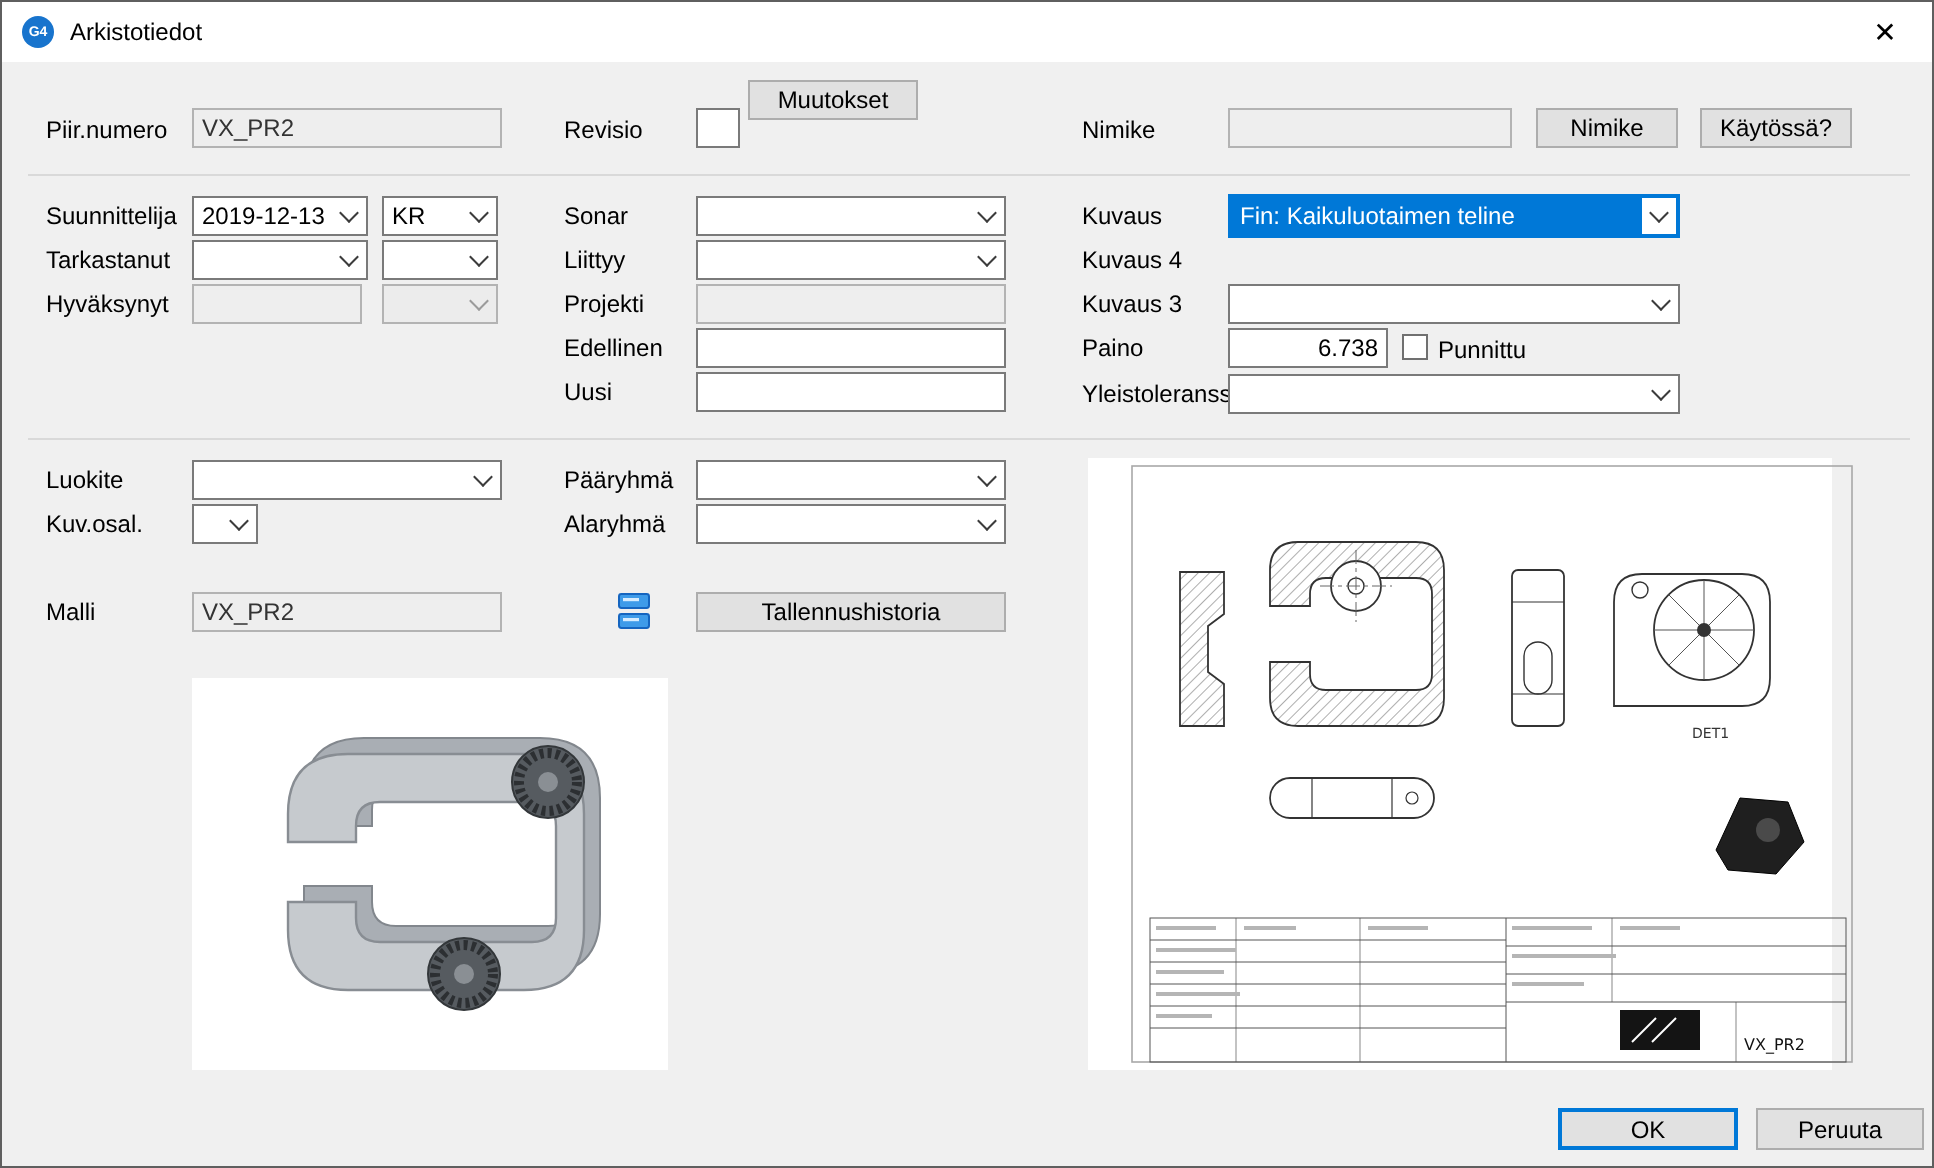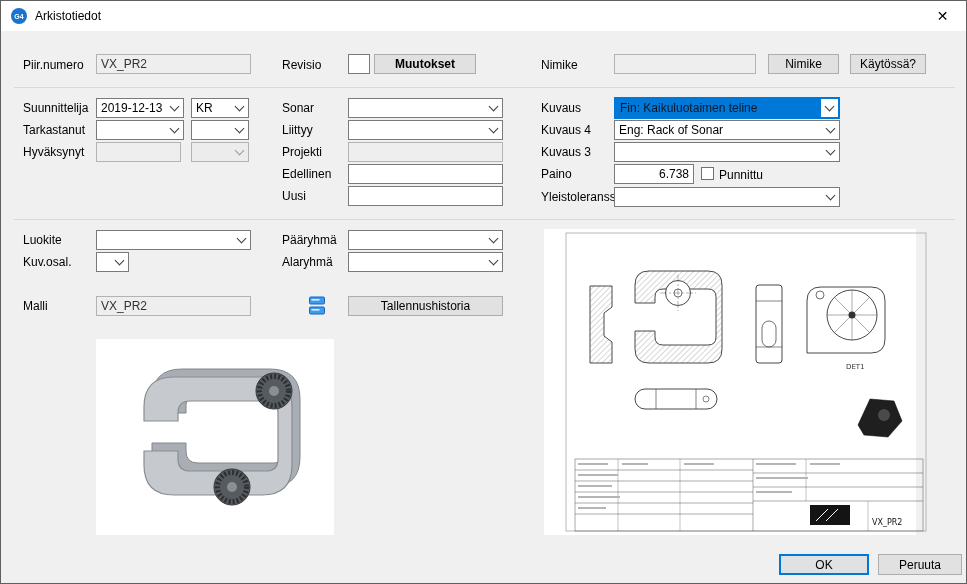--- a/index.html
+++ b/index.html
@@ -51,21 +51,21 @@
   .combo .val { flex: 1; display: flex; align-items: center; padding: 0 4px; white-space: nowrap; overflow: hidden; }
   .combo .arrow { width: 17px; display: flex; align-items: center; justify-content: center; }
   .combo .arrow::after {
     content: ""; width: 6px; height: 6px;
     border-right: 1.3px solid #3c3c3c; border-bottom: 1.3px solid #3c3c3c;
     transform: rotate(45deg); margin-top: -3px;
   }
   .combo.disabled { background: #ececec; border-color: #b3b3b3; }
   .combo.disabled .arrow::after { border-color: #9b9b9b; }
   .combo.focused { border: 2px solid #0078d7; height: 22px; }
-  .combo.focused .val { background: #0078d7; color: #0f172a; }
+  .combo.focused .val { background: #0078d7; color: #ffffff; }
 
   .btn {
     position: absolute; height: 20px;
     background: #e1e1e1; border: 1px solid #adadad;
     display: flex; align-items: center; justify-content: center;
     font-size: 12px; cursor: default;
   }
   .btn.default { border: 2px solid #0078d7; }
   .btn.footer { height: 21px; }
 
@@ -86,21 +86,21 @@
     <div class="app-icon">G4</div>
     <span class="win-title">Arkistotiedot</span>
     <div class="close-btn">✕</div>
   </div>
 
   <span class="label" style="left:22px; top:57px;">Piir.numero</span>
   <div class="textbox readonly" style="left:95px; top:53px; width:155px;">VX_PR2</div>
 
   <span class="label" style="left:281px; top:57px;">Revisio</span>
   <div class="textbox" style="left:347px; top:53px; width:22px;"></div>
-  <div class="btn" style="left:373px; top:53px; width:102px;font-weight:bold;">Muutokset</div>
+  <div class="btn" style="left:373px; top:39px; width:85px;">Muutokset</div>
 
   <span class="label" style="left:540px; top:57px;">Nimike</span>
   <div class="textbox readonly" style="left:613px; top:53px; width:142px;"></div>
   <div class="btn" style="left:767px; top:53px; width:71px;">Nimike</div>
   <div class="btn" style="left:849px; top:53px; width:76px;">Käytössä?</div>
 
   <div class="sep" style="top:86px;"></div>
 
   <span class="label" style="left:22px; top:100px;">Suunnittelija</span>
   <div class="combo" style="left:95px; top:97px; width:88px;">
@@ -150,24 +150,20 @@
   <span class="label" style="left:281px; top:188px;">Uusi</span>
   <div class="textbox" style="left:347px; top:185px; width:155px;"></div>
 
   <span class="label" style="left:540px; top:100px;">Kuvaus</span>
   <div class="combo focused" style="left:613px; top:96px; width:226px;">
     <span class="val">Fin: Kaikuluotaimen teline</span>
     <span class="arrow"></span>
   </div>
 
   <span class="label" style="left:540px; top:122px;">Kuvaus 4</span>
-  <div class="combo" style="left:613px; top:119px; width:226px;">
-    <span class="val">Eng: Rack of Sonar</span>
-    <span class="arrow"></span>
-  </div>
 
   <span class="label" style="left:540px; top:144px;">Kuvaus 3</span>
   <div class="combo" style="left:613px; top:141px; width:226px;">
     <span class="val"></span>
     <span class="arrow"></span>
   </div>
 
   <span class="label" style="left:540px; top:166px;">Paino</span>
   <div class="textbox num" style="left:613px; top:163px; width:80px;">6.738</div>
   <div class="checkbox" style="left:700px; top:166px;"></div>

